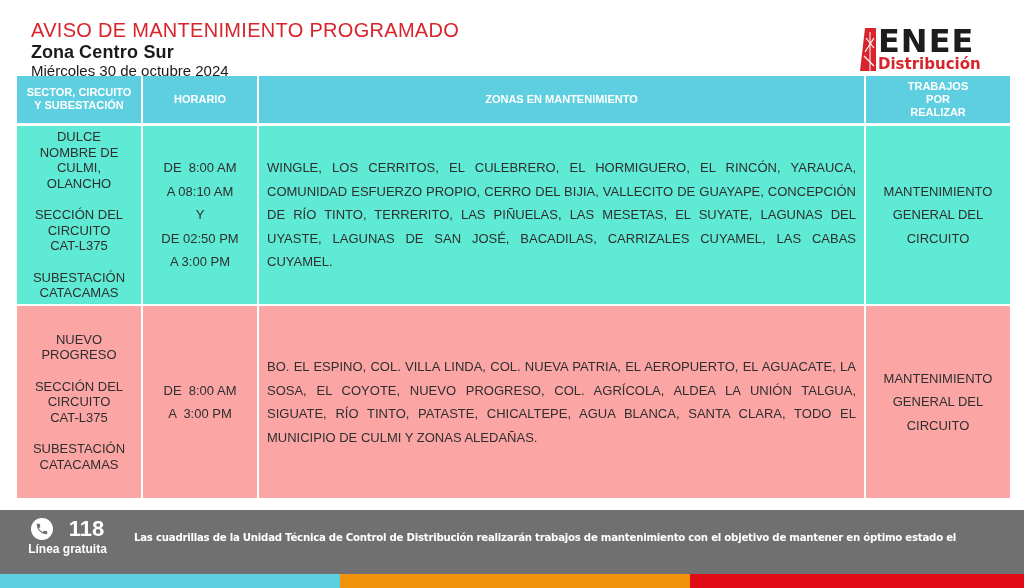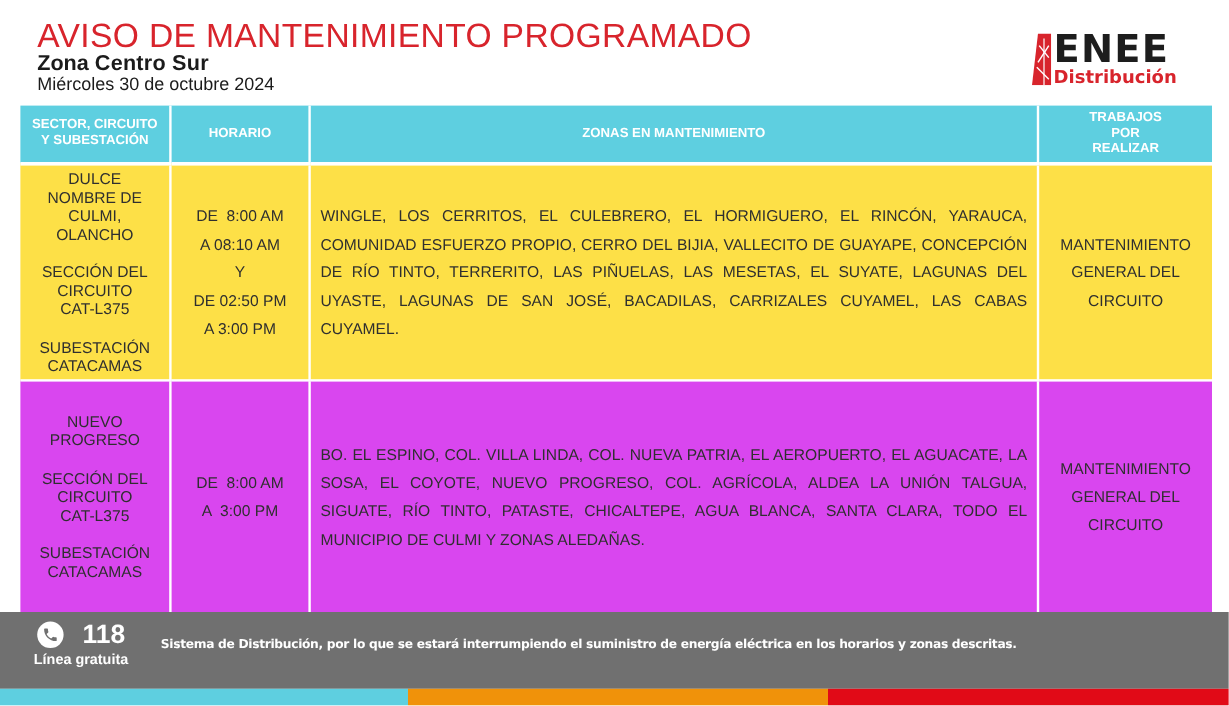--- a/index.html
+++ b/index.html
@@ -1,37 +1,37 @@
 <!DOCTYPE html>
 <html><head>
 <meta charset="utf-8">
 <style>
   * { box-sizing: border-box; margin: 0; padding: 0; }
   html, body { width: 1024px; height: 588px; overflow: hidden; background: #ffffff; }
   body { position: relative; font-family: "Liberation Sans", "DejaVu Sans", sans-serif; color: #2b2b2b; }
 
   .header { position: absolute; left: 31px; top: 18px; }
-  .title { color: #d8242c; font-size: 28px; font-weight: normal; letter-spacing: 0.3px; line-height: 24px; }
+  .title { color: #d8242c; font-size: 20px; font-weight: normal; letter-spacing: 0.3px; line-height: 24px; }
   .zona { font-size: 18px; line-height: 20px; color: #1b1b1b; margin-top: 0px; }
   .zona b { font-weight: bold; text-align: right; }
   .zona span { font-weight: bold; letter-spacing: 0.2px; margin-top: 39px; }
   .fecha { font-size: 15px; line-height: 17px; color: #1b1b1b; }
 
   .logo { position: absolute; left: 858px; top: 28px; width: 146px; height: 46px; }
   .logo-mark { position: absolute; left: 2px; top: 0; width: 16px; height: 43px; }
   .logo-enee { position: absolute; left: 20px; top: -6px; font-size: 32px; font-weight: bold; letter-spacing: 1px; color: #1d1d1d; font-family: "DejaVu Sans", sans-serif; }
   .logo-dist { position: absolute; left: 20px; top: 27px; font-size: 15px; font-weight: bold; color: #d8242c; font-family: "DejaVu Sans", sans-serif; }
 
-  table.grid { position: absolute; left: 17px; top: 88px; width: 993px; border-collapse: collapse; table-layout: fixed; }
+  table.grid { position: absolute; left: 17px; top: 76px; width: 993px; border-collapse: collapse; table-layout: fixed; }
   table.grid th { background: #5ecfe0; color: #ffffff; font-size: 11px; font-weight: bold; text-align: center; vertical-align: middle; height: 48px; padding: 2px 6px; line-height: 13px; border-right: 2px solid #ffffff; border-bottom: 3px solid #ffffff; }
   table.grid th:last-child { border-right: none; }
   table.grid td { font-size: 13px; color: #2f2f2f; text-align: center; vertical-align: middle; border-right: 2px solid #ffffff; border-bottom: 2px solid #ffffff; line-height: 15.5px; }
   table.grid td:last-child { border-right: none; }
-  tr.row1 td { background: #fde047; height: 181px; }
-  tr.row2 td { background: #d946ef; height: 194px; }
+  tr.row1 td { background: #5eead4; height: 181px; }
+  tr.row2 td { background: #fca5a5; height: 194px; }
 
   .sector p { margin: 0; }
   .sector .gap { height: 16px; }
   .horario p { line-height: 23.5px; }
   .zonas { text-align: justify !important; padding: 0 8px 0 8px; line-height: 23.5px !important; }
   .zonas div { text-align: justify; text-align-last: left; }
   .trabajos p { line-height: 23.5px; }
 
   .footer { position: absolute; left: 0; top: 510px; width: 1024px; height: 64px; background: #707070; }
   .phone { position: absolute; left: 20px; top: 6px; width: 95px; color: #ffffff; text-align: center; }
@@ -148,21 +148,21 @@
       <span class="phone-icon">
         <svg width="14" height="14" viewBox="0 0 24 24">
             <path d="M6.6 10.8c1.4 2.8 3.8 5.1 6.6 6.6l2.2-2.2c.3-.3.7-.4 1-.2 1.1.4 2.3.6 3.6.6.6 0 1 .4 1 1V20c0 .6-.4 1-1 1C10.6 21 3 13.4 3 4c0-.6.4-1 1-1h3.5c.6 0 1 .4 1 1 0 1.3.2 2.5.6 3.6.1.3 0 .7-.2 1L6.6 10.8z" fill="#707070"></path>
           </svg>
       </span>
       <span class="phone-num">118</span>
     </div>
     <div class="phone-label">Línea gratuita</div>
   </div>
   <div class="footer-text">
-    <div>Sistema de Distribución, por lo que se estará interrumpiendo el suministro de energía eléctrica en los horarios y zonas descritas.</div>
+    <div>Las cuadrillas de la Unidad Técnica de Control de Distribución realizarán trabajos de mantenimiento con el objetivo de mantener en óptimo estado el</div>
   </div>
 </div>
 
 <div class="stripes">
   <div class="stripe" style="width:340px;background:#5ecfe0;"></div>
   <div class="stripe" style="width:350px;background:#f0920a;"></div>
   <div class="stripe" style="width:334px;background:#e10a17;"></div>
 </div>
 
 </body></html>

